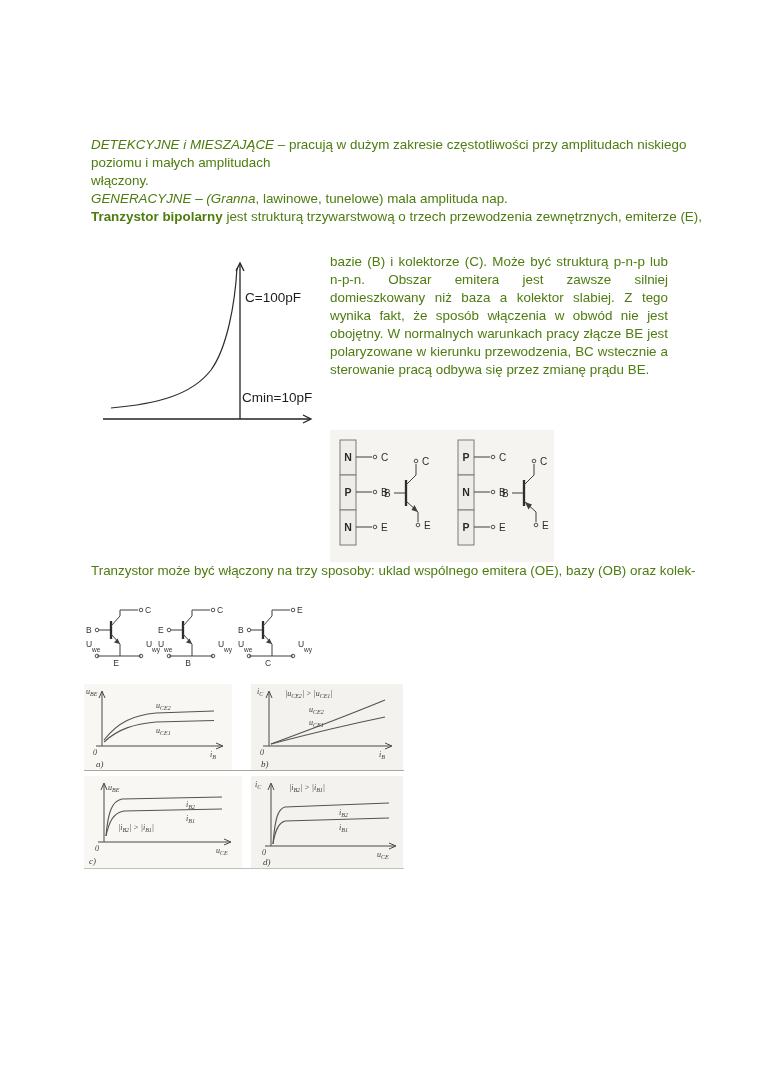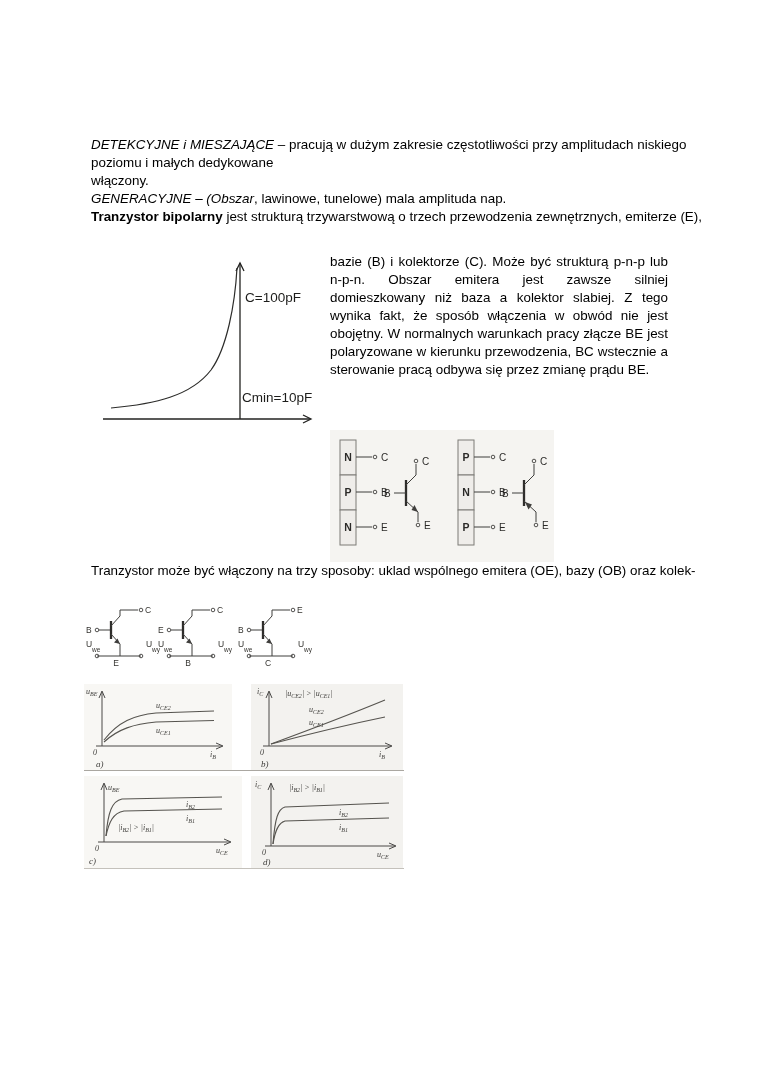--- a/index.html
+++ b/index.html
@@ -1,18 +1,18 @@
 <!DOCTYPE html>
 <html><head>
 <meta charset="utf-8">
 <style>
   html,body{margin:0;padding:0;background:#e9e9e9;}
   .page{
     position:relative;width:760px;height:1075px;background:#ffffff;
-    font-family:"Liberation Sans",sans-serif;color:#000000;overflow:hidden;
+    font-family:"Liberation Sans",sans-serif;color:#4d7c0f;overflow:hidden;
   }
   .textblock{position:absolute;font-size:13.4px;line-height:18px;}
   .tline{height:18px;line-height:18px;white-space:nowrap;}
   .it{font-style:italic;}
   .bd{font-weight:bold;}
   .wrapped{text-align:justify;}
   .fig{position:absolute;}
   
   .capax{stroke:#222220;stroke-width:1.3;fill:none;}
   .capcv{stroke:#2c2c2a;stroke-width:1.2;fill:none;}
@@ -39,23 +39,23 @@
   .gcap{font-family:"Liberation Serif",serif;font-style:italic;font-size:9px;fill:#3c3b38;}
   .scanline{position:absolute;height:1px;background:#aaa7a1;}
 </style>
 </head>
 <body>
 
 <div class="page">
 
   <div class="textblock" style="left:91px;top:136px;width:582px;">
     <div class="tline"><span class="it">DETEKCYJNE i MIESZAJĄCE</span><span> – pracują w dużym zakresie częstotliwości przy amplitudach niskiego</span></div>
-    <div class="tline"><span>poziomu i małych dedykowane</span></div>
+    <div class="tline"><span>poziomu i małych amplitudach</span></div>
     <div class="tline"><span>włączony.</span></div>
-    <div class="tline"><span class="it">GENERACYJNE – (Obszar</span><span>, lawinowe, tunelowe) mala amplituda nap.</span></div>
+    <div class="tline"><span class="it">GENERACYJNE – (Granna</span><span>, lawinowe, tunelowe) mala amplituda nap.</span></div>
     <div class="tline"><span class="bd">Tranzystor bipolarny</span><span> jest strukturą trzywarstwową o trzech przewodzenia zewnętrznych, emiterze (E),</span></div>
   </div>
 
   <svg class="fig" style="left:95px;top:254px;" width="225" height="172" viewBox="0 0 225 172">
     <g>
       <path class="capax" d="M8 165 L215 165"></path>
       <path class="capax" d="M208 161 L216 165 L208 169"></path>
     </g>
     <g>
       <path class="capax" d="M145 9 L145 165"></path>

